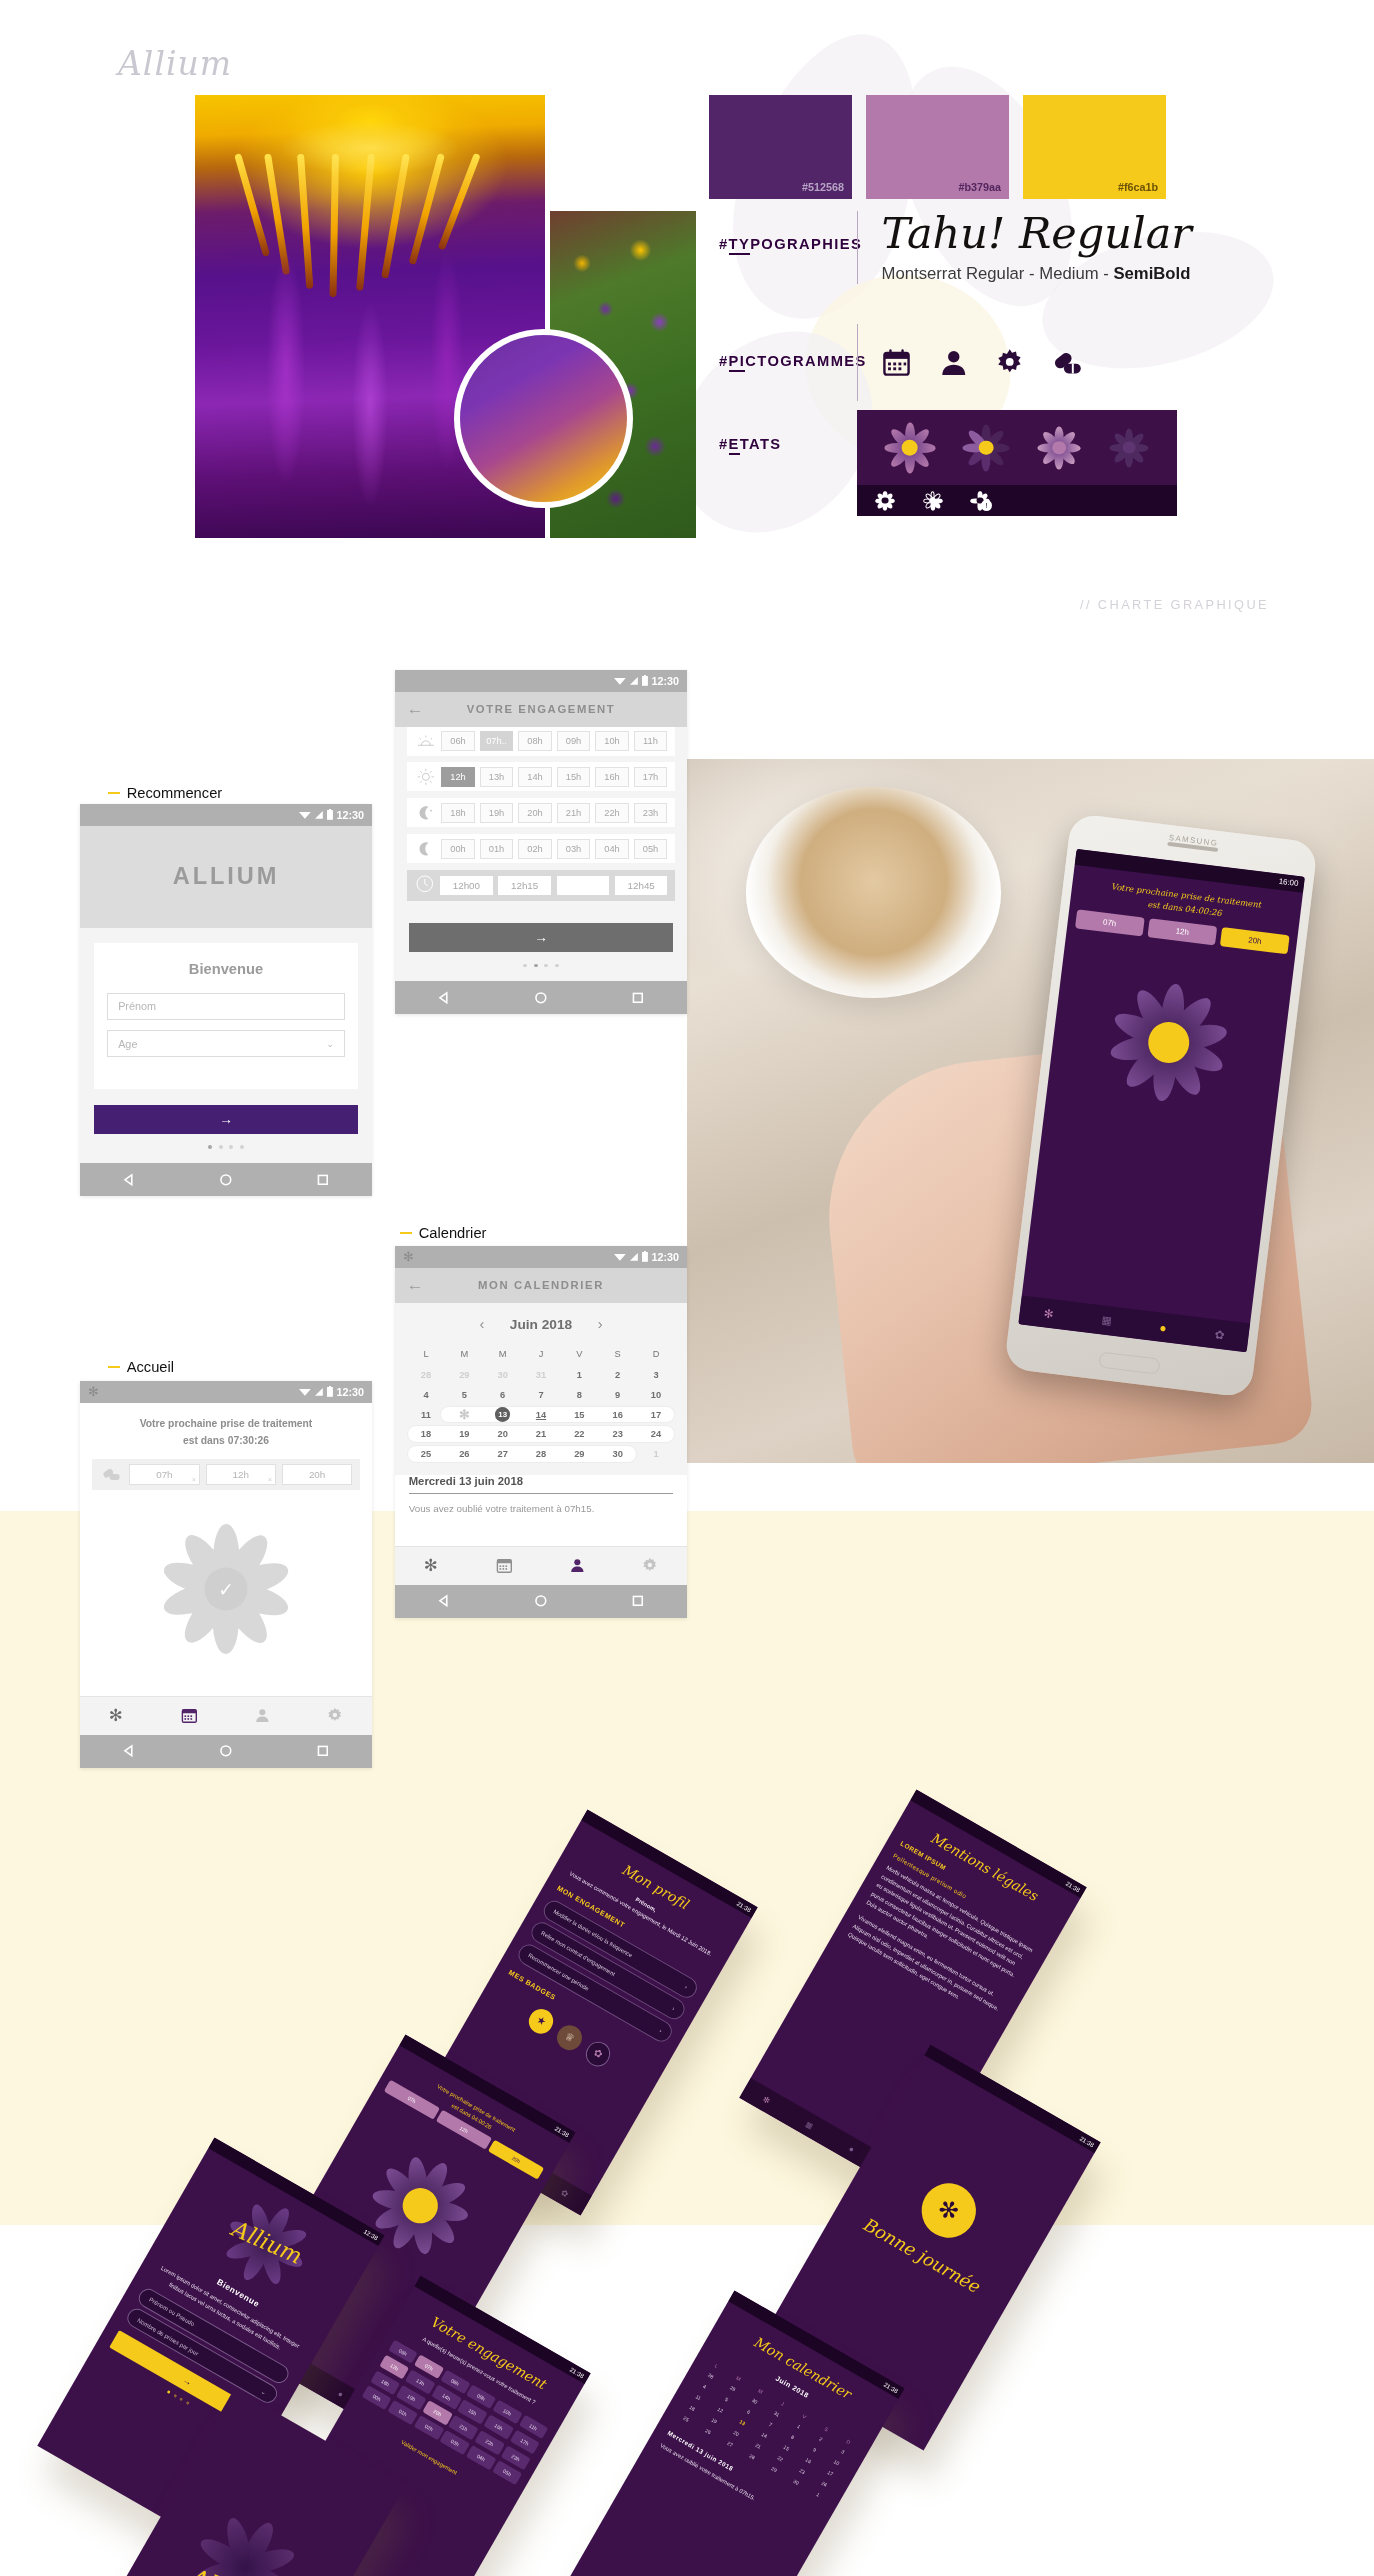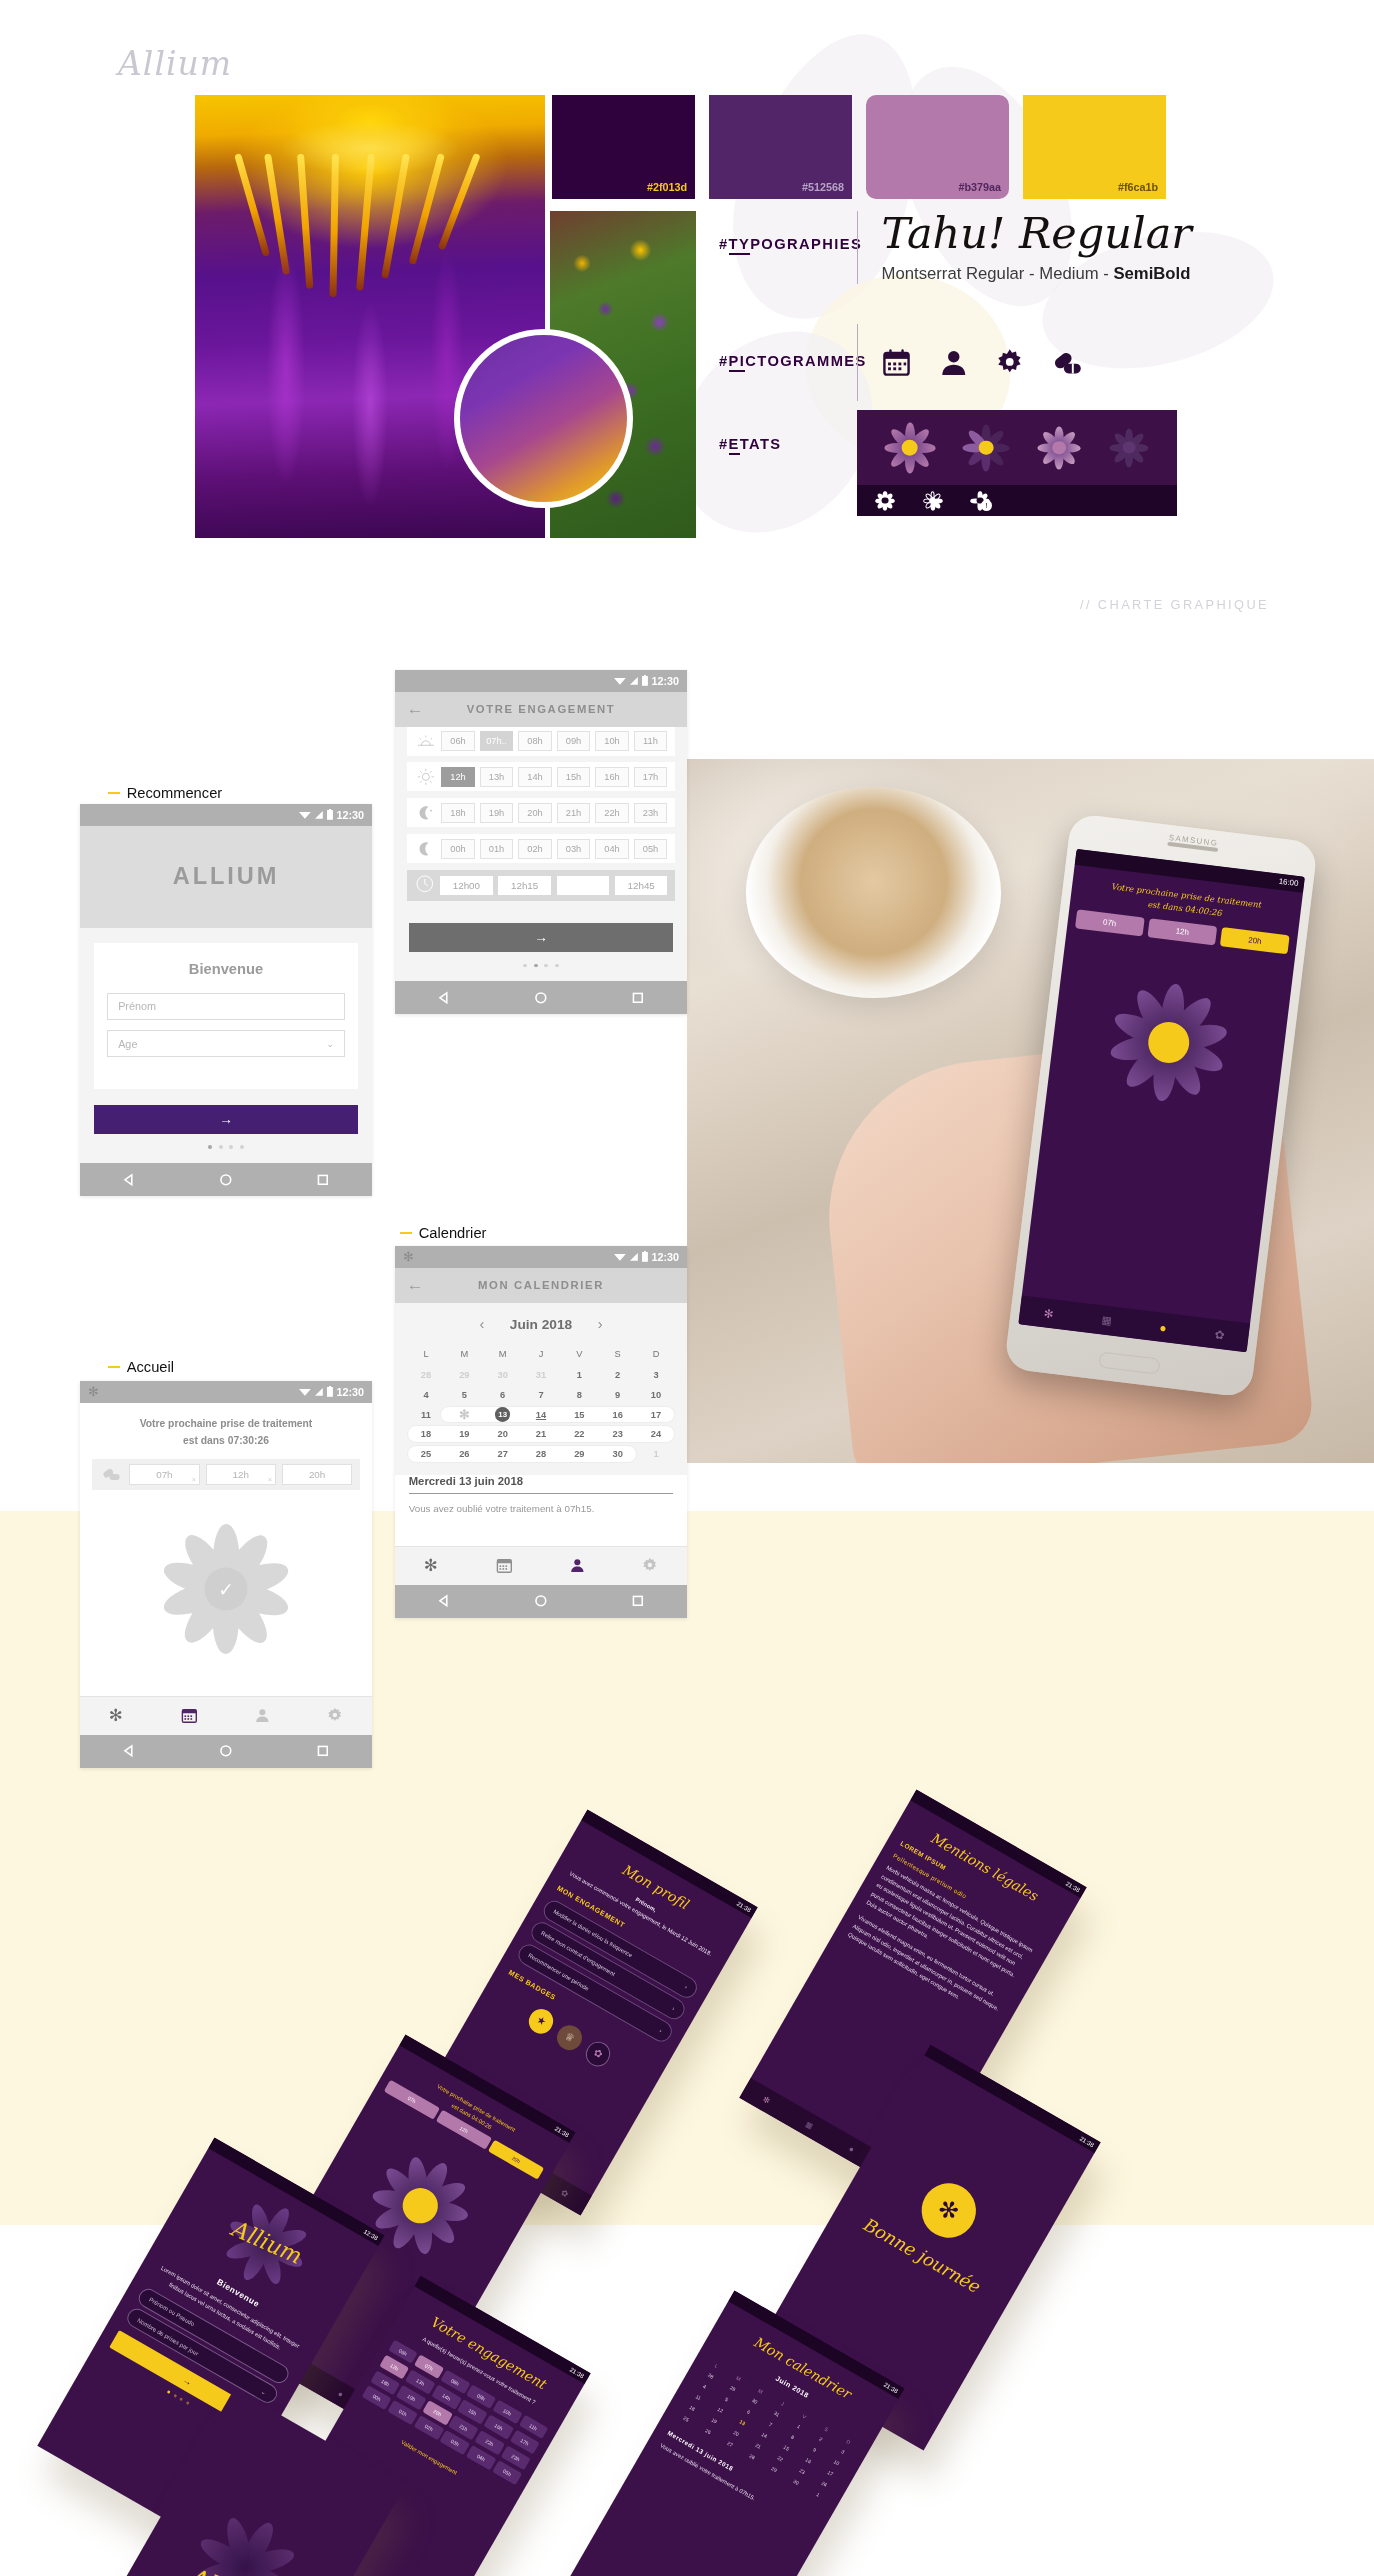--- a/index.html
+++ b/index.html
@@ -432,27 +432,24 @@
     <div class="strand" style="left:137px; transform:rotate(1deg);  height:143px;"></div>
     <div class="strand" style="left:173px; transform:rotate(5deg);  height:137px;"></div>
     <div class="strand" style="left:208px; transform:rotate(10deg); height:126px;"></div>
     <div class="strand" style="left:243px; transform:rotate(15deg); height:114px;"></div>
     <div class="strand" style="left:279px; transform:rotate(21deg); height:102px;"></div>
   </div>
 
   <div id="photo-purple-field"></div>
   <div id="gradient-circle"></div>
 
-  <div class="swatch" style="left:552px; width:143px; background:#2f013d;">
-    <span style="color:#f6ca1b;">#2f013d</span>
-  </div>
   <div class="swatch" style="left:709px; width:143px; background:#512568;">
     <span style="color:#b7a3c6;">#512568</span>
   </div>
-  <div class="swatch" style="left:866px; width:143px; background:#b379aa;border-radius:10px;">
+  <div class="swatch" style="left:866px; width:143px; background:#b379aa;">
     <span style="color:#53265f;">#b379aa</span>
   </div>
   <div class="swatch" style="left:1023px; width:143px; background:#f6ca1b;">
     <span style="color:#6b5206;">#f6ca1b</span>
   </div>
 
   <div class="meta-row" style="left:719px; top:236px;">
     <div class="meta-label">#<u>TY</u><span>POGRAPHIES</span></div>
   </div>
   <div id="typo-block">

